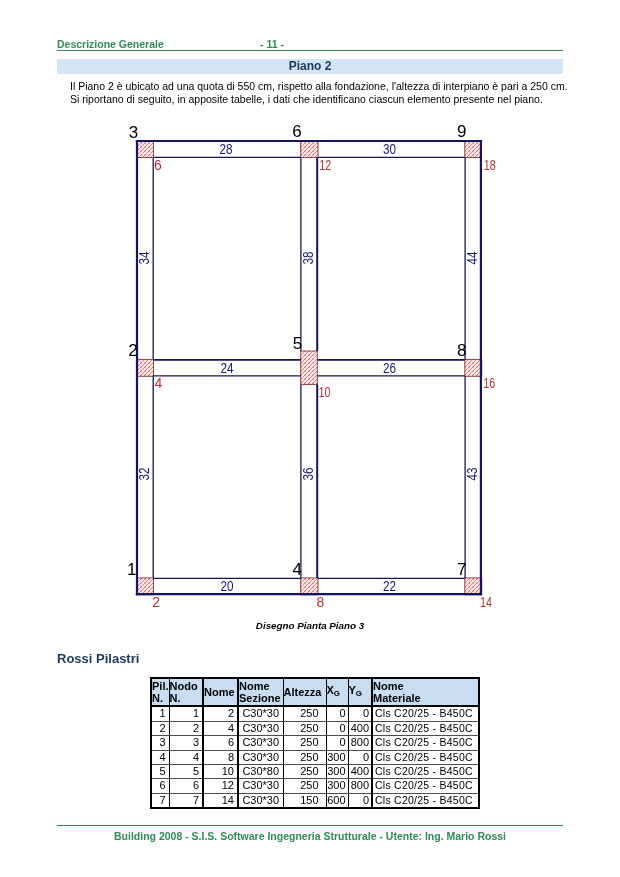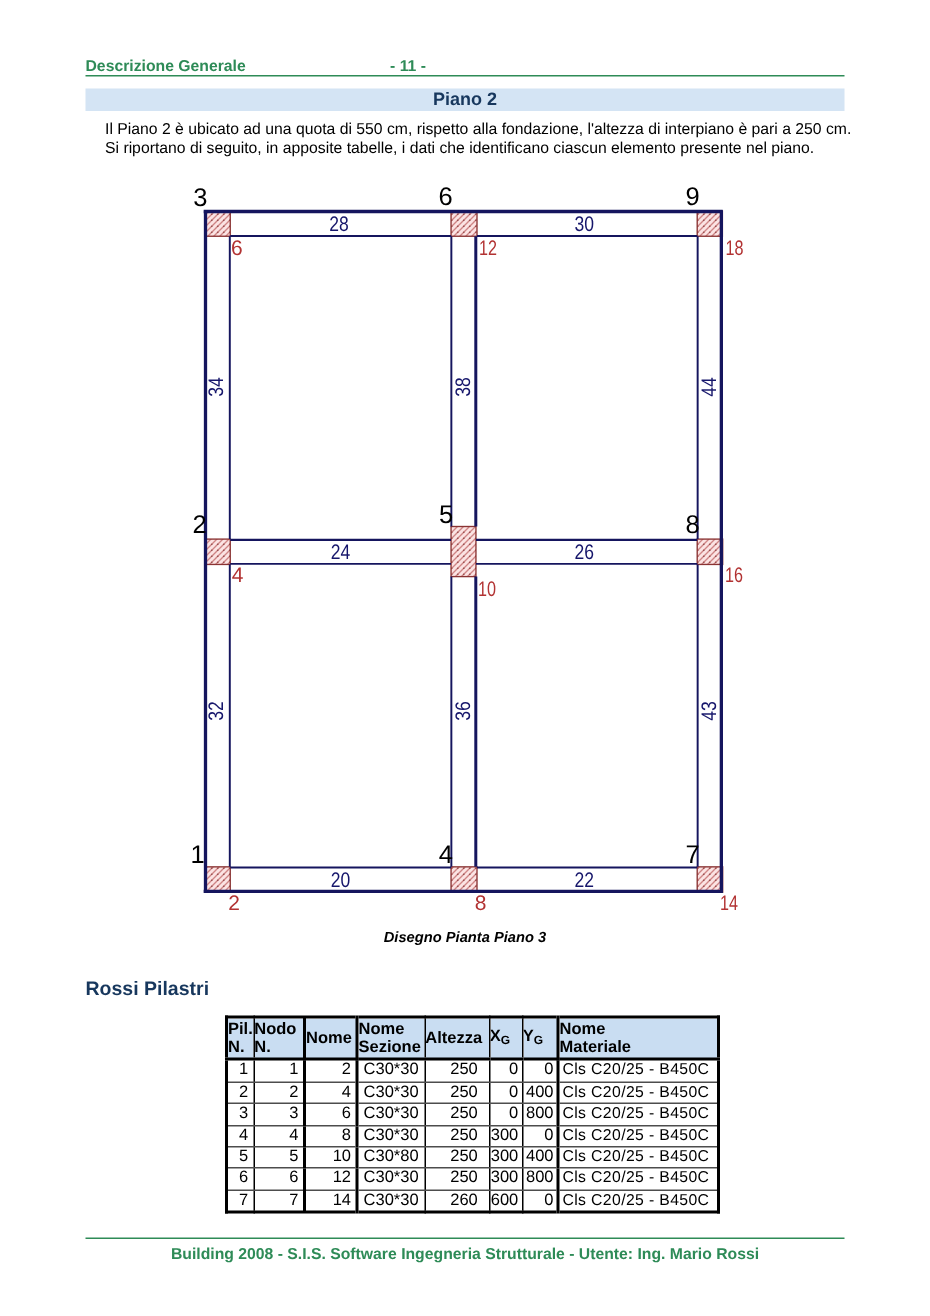--- a/index.html
+++ b/index.html
@@ -247,21 +247,21 @@
     <td style="border:1px solid #4d4d4d;border-right:1px solid #000;height:13.4px;line-height:13.4px;padding:0;white-space:nowrap;overflow:hidden;text-align:right;padding-right:2px;">300</td>
     <td style="border:1px solid #4d4d4d;border-right:2px solid #000;height:13.4px;line-height:13.4px;padding:0;white-space:nowrap;overflow:hidden;text-align:right;padding-right:2px;">800</td>
     <td style="border:1px solid #4d4d4d;border-right:1px solid #000;height:13.4px;line-height:13.4px;padding:0;white-space:nowrap;overflow:hidden;text-align:left;padding-left:2px;font-size:10.5px;letter-spacing:0.25px;">Cls C20/25 - B450C</td>
   </tr>
 
   <tr>
     <td style="border:1px solid #4d4d4d;border-right:1px solid #000;height:13.4px;line-height:13.4px;padding:0;white-space:nowrap;overflow:hidden;text-align:right;padding-right:3px;">7</td>
     <td style="border:1px solid #4d4d4d;border-right:2px solid #000;height:13.4px;line-height:13.4px;padding:0;white-space:nowrap;overflow:hidden;text-align:right;padding-right:3px;">7</td>
     <td style="border:1px solid #4d4d4d;border-right:2px solid #000;height:13.4px;line-height:13.4px;padding:0;white-space:nowrap;overflow:hidden;text-align:right;padding-right:3px;">14</td>
     <td style="border:1px solid #4d4d4d;border-right:1px solid #000;height:13.4px;line-height:13.4px;padding:0;white-space:nowrap;overflow:hidden;text-align:center;">C30*30</td>
-    <td style="border:1px solid #4d4d4d;border-right:1px solid #000;height:13.4px;line-height:13.4px;padding:0;white-space:nowrap;overflow:hidden;text-align:right;padding-right:7px;">260</td>
+    <td style="border:1px solid #4d4d4d;border-right:1px solid #000;height:13.4px;line-height:13.4px;padding:0;white-space:nowrap;overflow:hidden;text-align:right;padding-right:7px;">150</td>
     <td style="border:1px solid #4d4d4d;border-right:1px solid #000;height:13.4px;line-height:13.4px;padding:0;white-space:nowrap;overflow:hidden;text-align:right;padding-right:2px;">600</td>
     <td style="border:1px solid #4d4d4d;border-right:2px solid #000;height:13.4px;line-height:13.4px;padding:0;white-space:nowrap;overflow:hidden;text-align:right;padding-right:2px;">0</td>
     <td style="border:1px solid #4d4d4d;border-right:1px solid #000;height:13.4px;line-height:13.4px;padding:0;white-space:nowrap;overflow:hidden;text-align:left;padding-left:2px;font-size:10.5px;letter-spacing:0.25px;">Cls C20/25 - B450C</td>
   </tr>
   </tbody>
 </table>
 
 <div class="abs" style="left:57px;top:825px;width:506px;height:1px;background:#2e8b57;"></div>
 
 <div class="abs" style="left:0;top:830px;width:620px;text-align:center;font-size:10.5px;font-weight:bold;color:#2e8b57;">Building 2008 - S.I.S. Software Ingegneria Strutturale - Utente: Ing. Mario Rossi</div>

